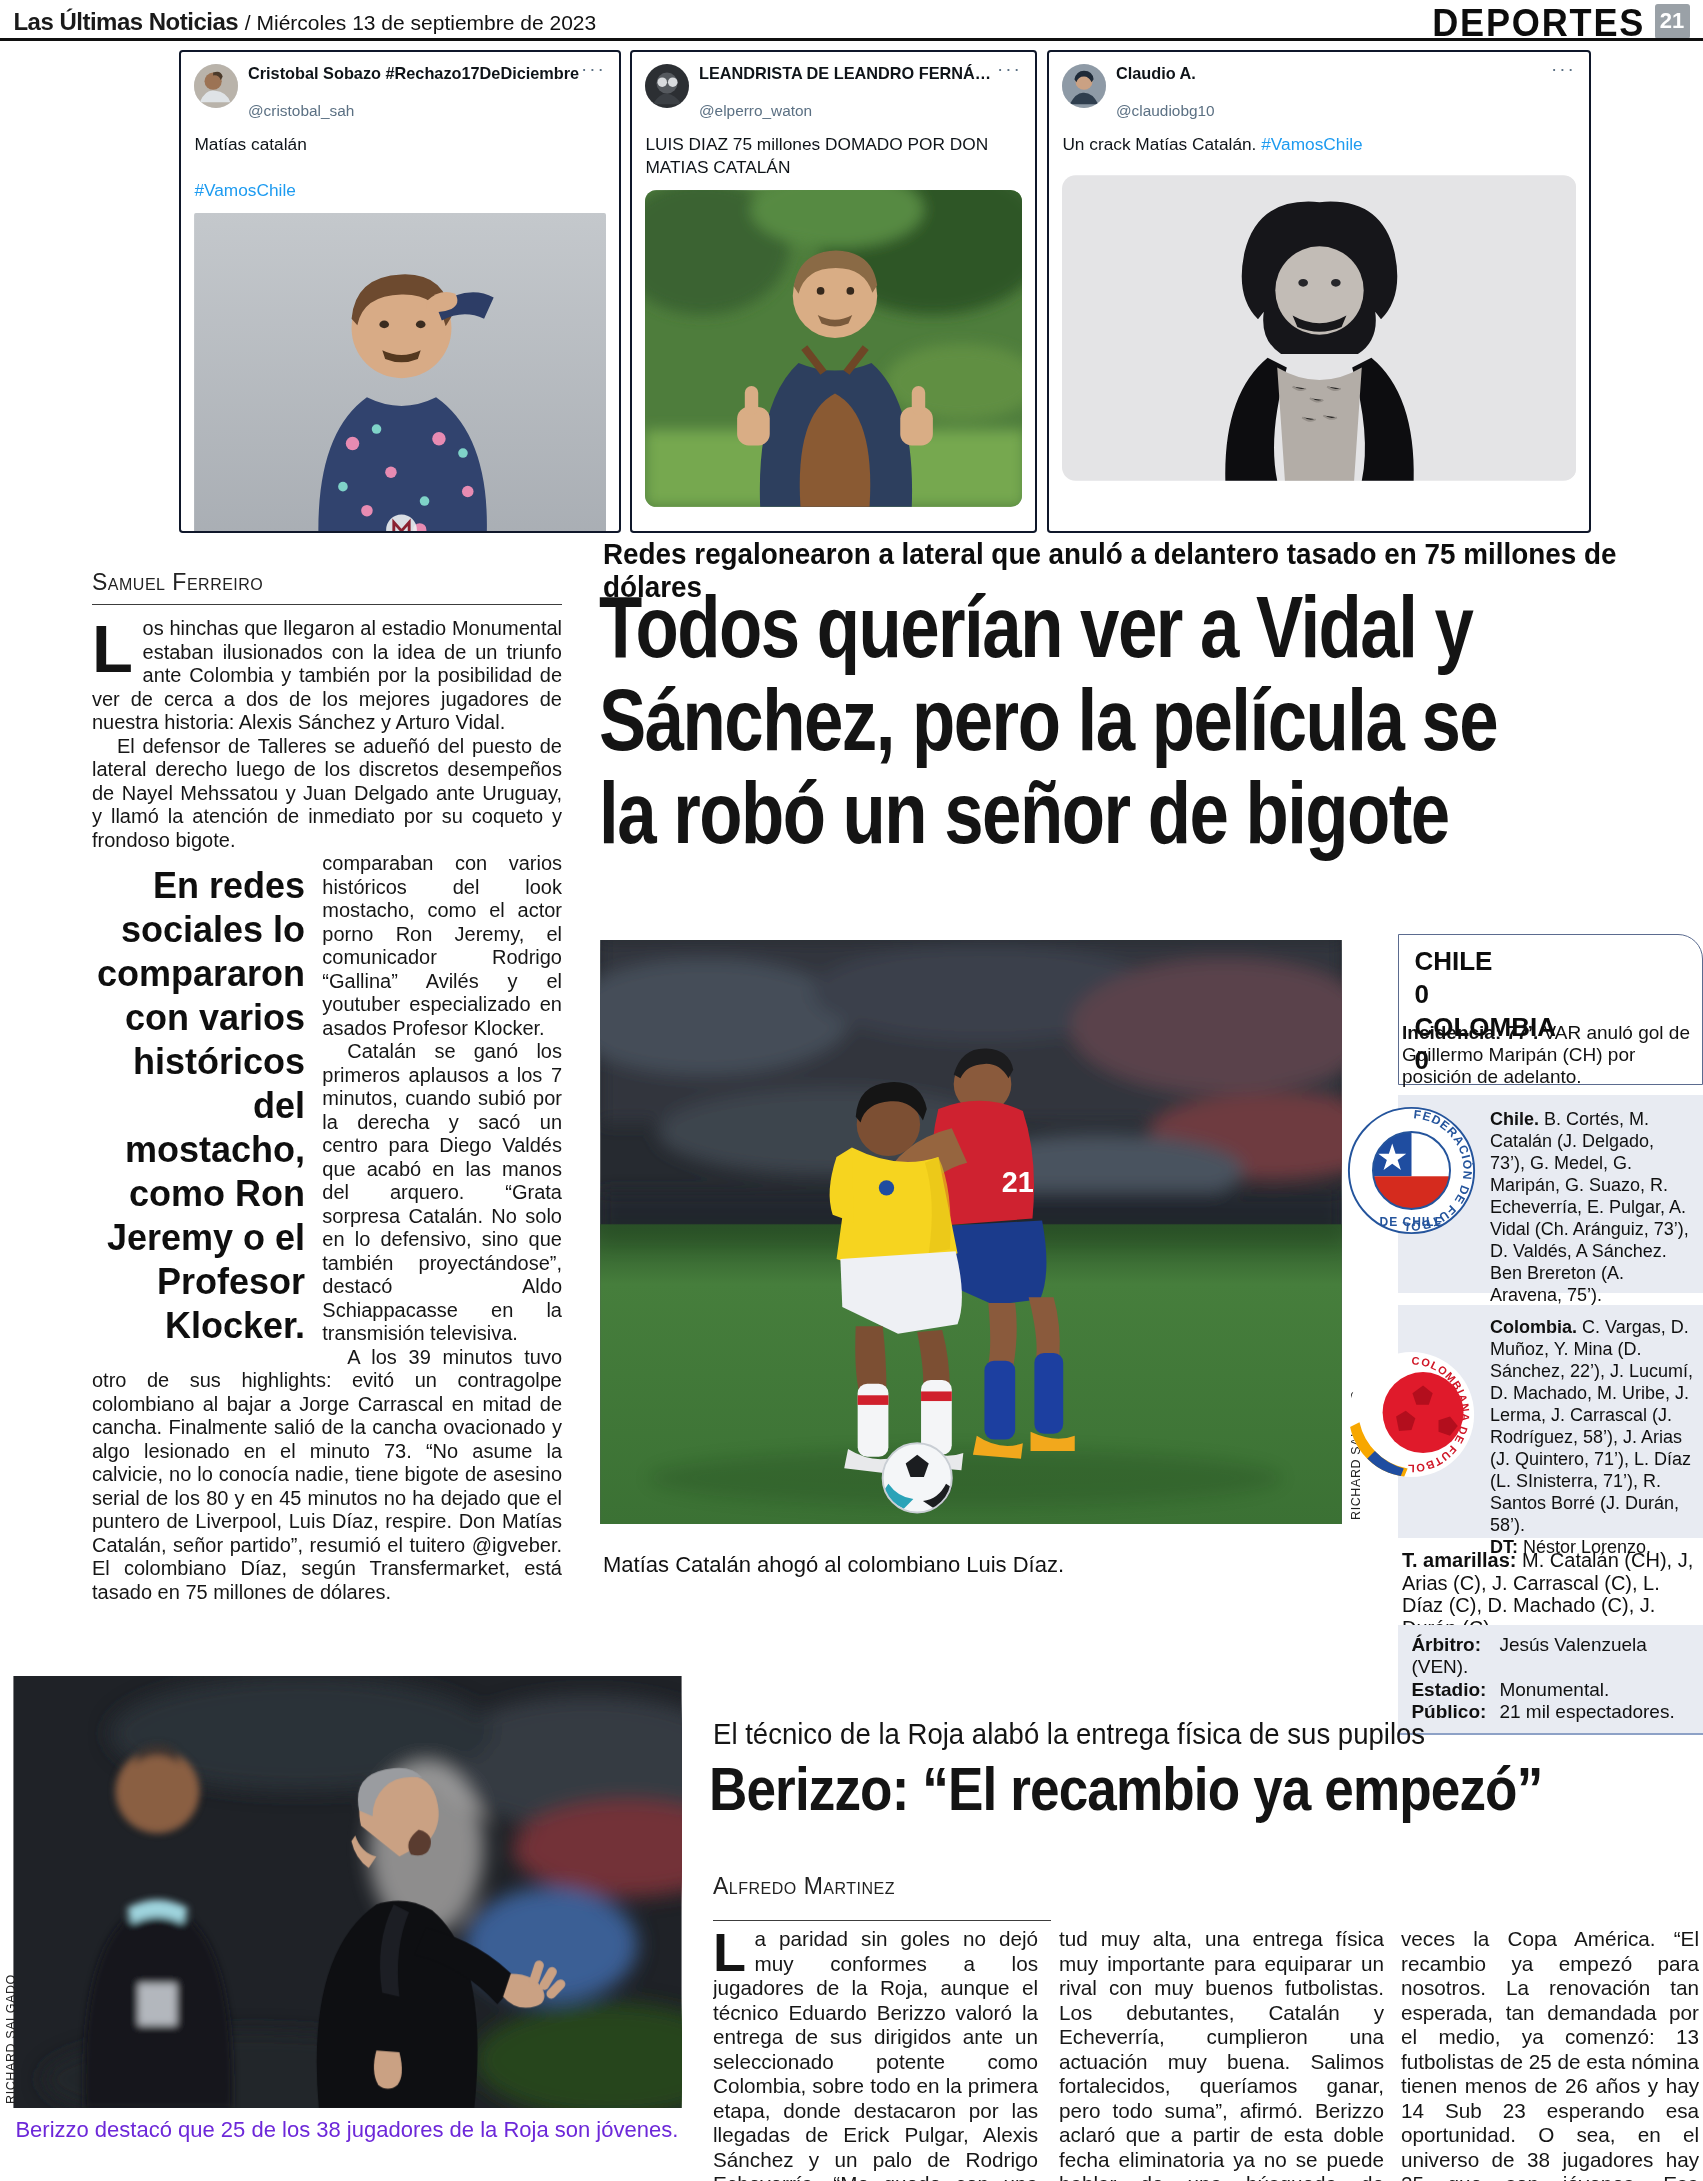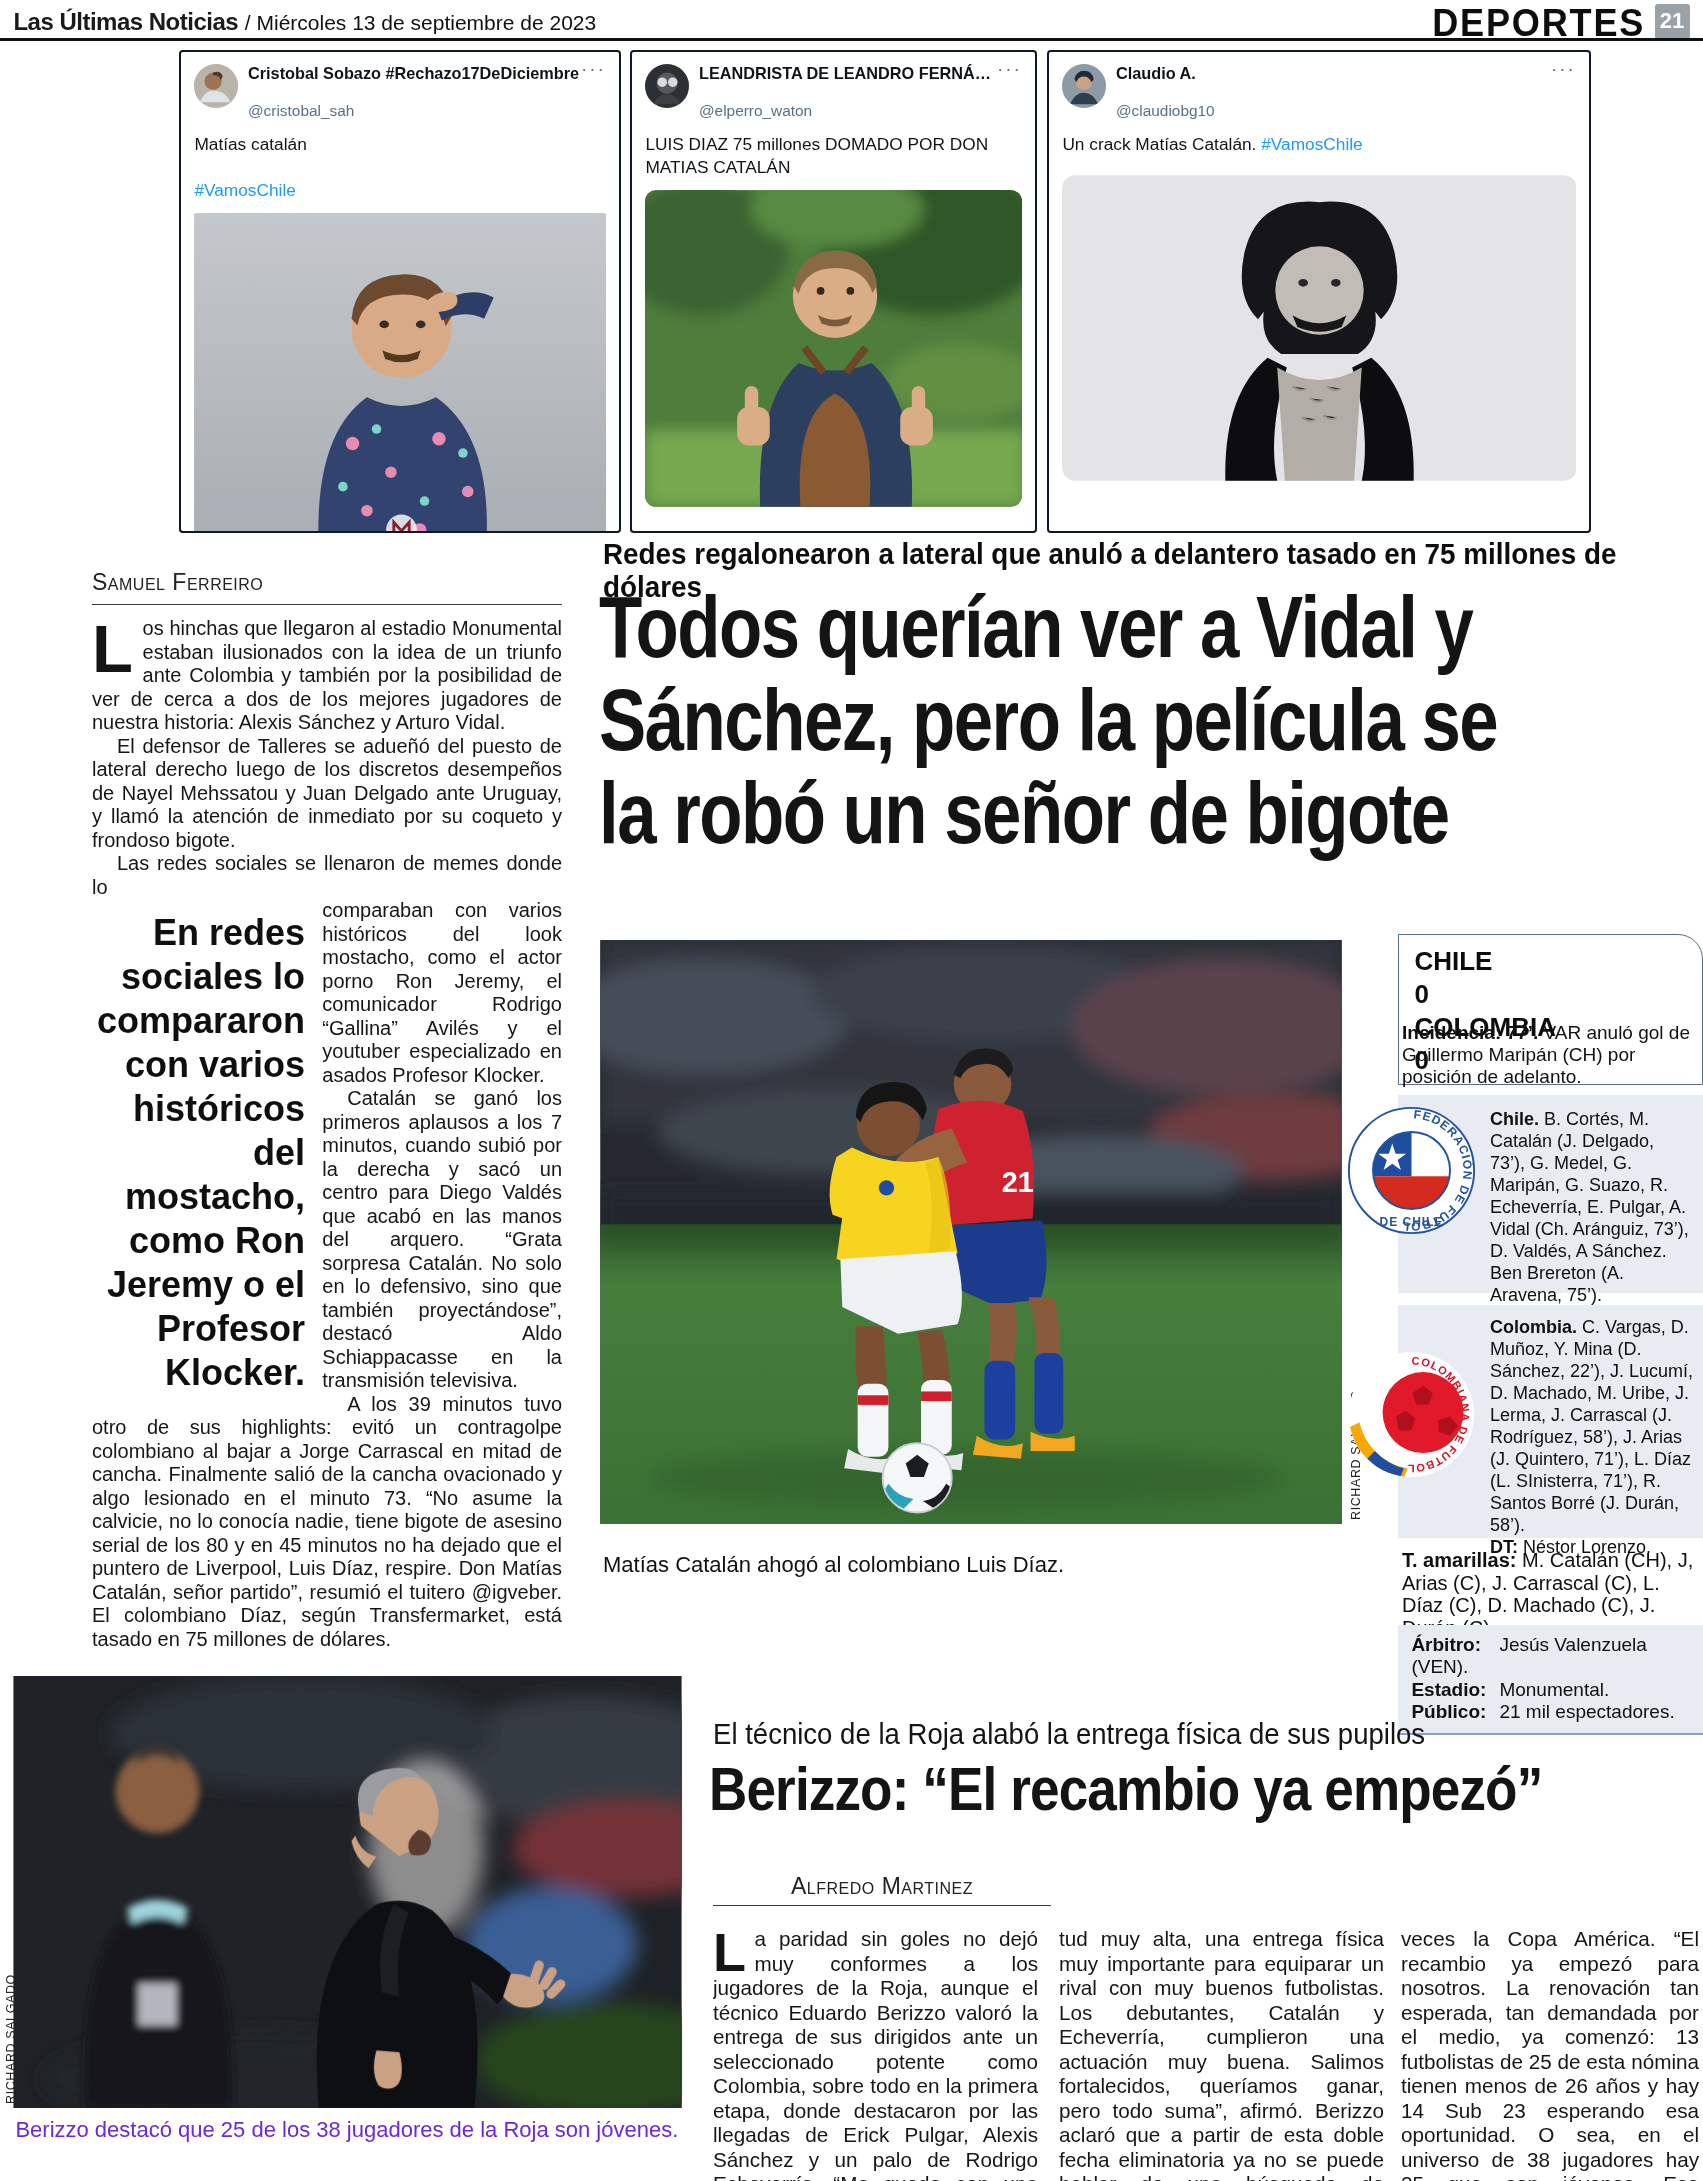--- a/index.html
+++ b/index.html
@@ -75,21 +75,21 @@
 
   
   .bphoto{left:13.4px;top:1676px;width:669px;height:432px;line-height:0;}
   #credit-bottom{left:3.8px;top:2104px;}
   .caption-bottom{left:15.4px;top:2117px;font-size:22px;color:#6d28d9;}
   .bkicker{left:713px;top:1718px;width:1057px;font-size:29px;color:#141414;
         transform:scaleX(.95);transform-origin:left top;}
   .bheadline{left:709px;top:1754px;width:1201px;font-size:61px;font-weight:bold;letter-spacing:-1px;
         color:#141414;transform:scaleX(.87);transform-origin:left top;}
   .bbyline{left:713px;top:1873px;width:338px;font-variant:small-caps;font-size:23px;letter-spacing:0.5px;
-        color:#222;border-bottom:1.9px solid #3c3c3c;padding-bottom:5px;text-align:center;}
+        color:#222;border-bottom:1.9px solid #3c3c3c;padding-bottom:20px;}
   .bcol{top:1927px;height:255px;overflow:hidden;font-size:20.7px;line-height:24.5px;text-align:justify;color:#161616;}
   #bcol1{left:713px;width:325px;}
   #bcol2{left:1059px;width:325px;}
   #bcol3{left:1401px;width:298px;}
   .dropcap2{float:left;font-size:54px;line-height:43px;font-weight:bold;margin:3.8px 8.6px 0 0;color:#141414;}
 </style>
 </head>
 <body>
 
 <div id="page">
@@ -269,21 +269,20 @@
     <div>Todos querían ver a Vidal y</div>
     <div>Sánchez, pero la película se</div>
     <div>la robó un señor de bigote</div>
   </div>
 
   <div class="abs byline">Samuel Ferreiro</div>
 
   <div class="abs body">
     <p><span class="dropcap">L</span><span>os hinchas que llegaron al estadio Monumental estaban ilusionados con la idea de un triunfo ante Colombia y también por la posibilidad de ver de cerca a dos de los mejores jugadores de nuestra historia: Alexis Sánchez y Arturo Vidal.</span></p>
     <p class="indent">El defensor de Talleres se adueñó del puesto de lateral derecho luego de los discretos desempeños de Nayel Mehssatou y Juan Delgado ante Uruguay, y llamó la atención de inmediato por su coqueto y frondoso bigote.</p>
-    <p class="indent">Las redes sociales se llenaron de memes donde lo</p>
     <div class="pullquote">En redes sociales lo compararon con varios históricos del mostacho, como Ron Jeremy o el Profesor Klocker.</div>
     <p>comparaban con varios históricos del look mostacho, como el actor porno Ron Jeremy, el comunicador Rodrigo “Gallina” Avilés y el youtuber especializado en asados Profesor Klocker.</p>
     <p class="indent">Catalán se ganó los primeros aplausos a los 7 minutos, cuando subió por la derecha y sacó un centro para Diego Valdés que acabó en las manos del arquero. “Grata sorpresa Catalán. No solo en lo defensivo, sino que también proyectándose”, destacó Aldo Schiappacasse en la transmisión televisiva.</p>
     <p class="indent">A los 39 minutos tuvo otro de sus highlights: evitó un contragolpe colombiano al bajar a Jorge Carrascal en mitad de cancha. Finalmente salió de la cancha ovacionado y algo lesionado en el minuto 73. “No asume la calvicie, no lo conocía nadie, tiene bigote de asesino serial de los 80 y en 45 minutos no ha dejado que el puntero de Liverpool, Luis Díaz, respire. Don Matías Catalán, señor partido”, resumió el tuitero @igveber. El colombiano Díaz, según Transfermarket, está tasado en 75 millones de dólares.</p>
   </div>
 
   <div class="abs main-photo">
     <svg width="742" height="584" viewBox="0 0 772 608">
       <defs>
         <filter id="mb">

